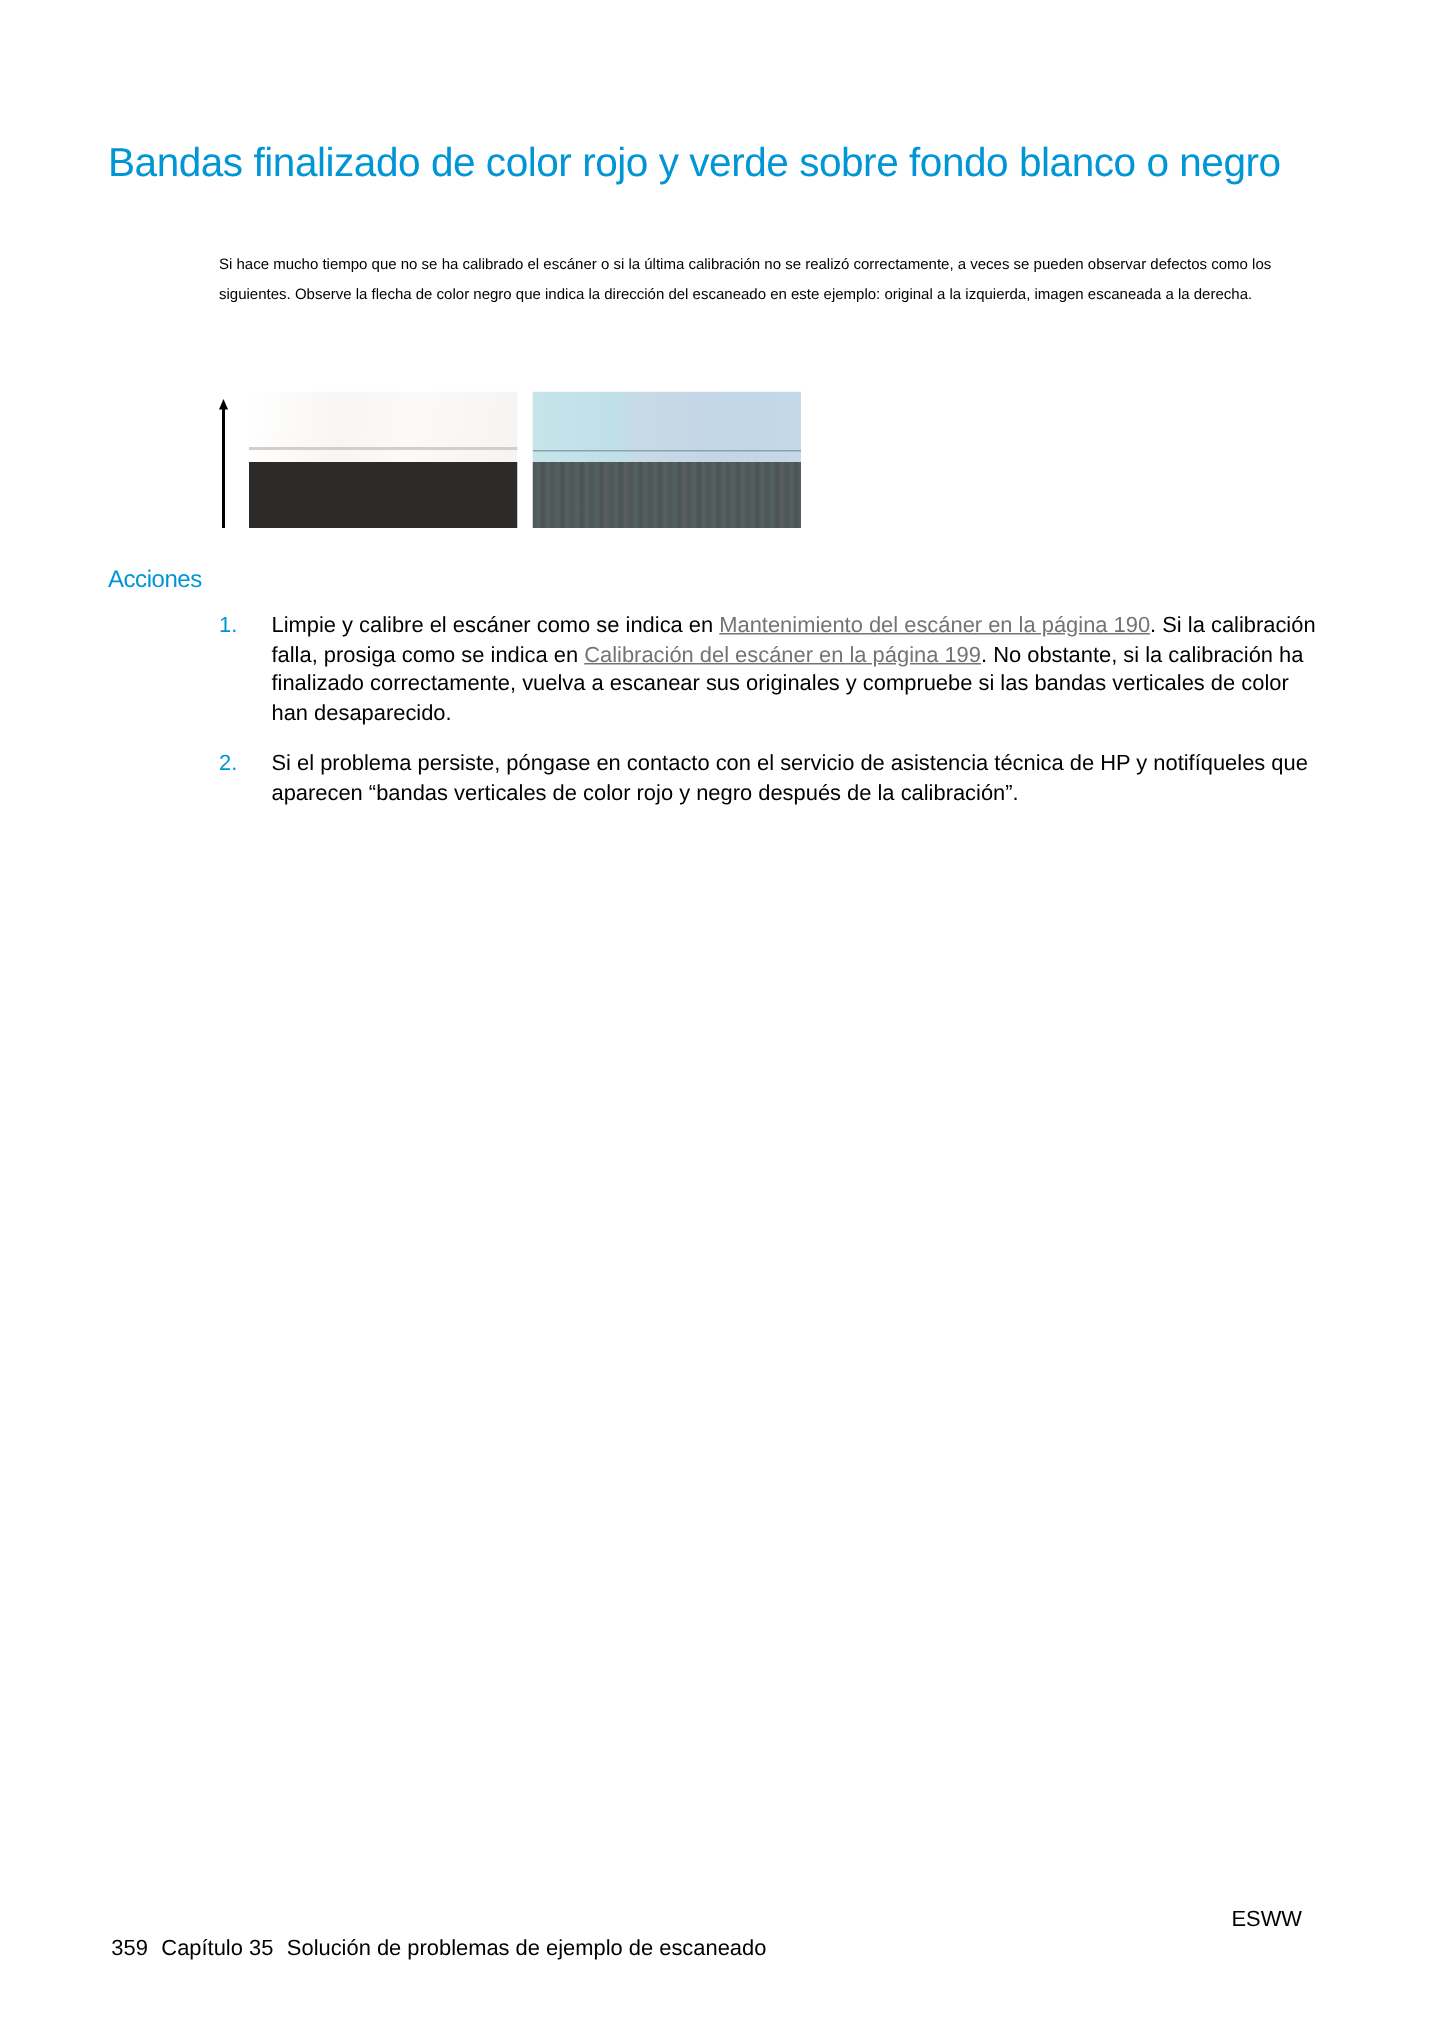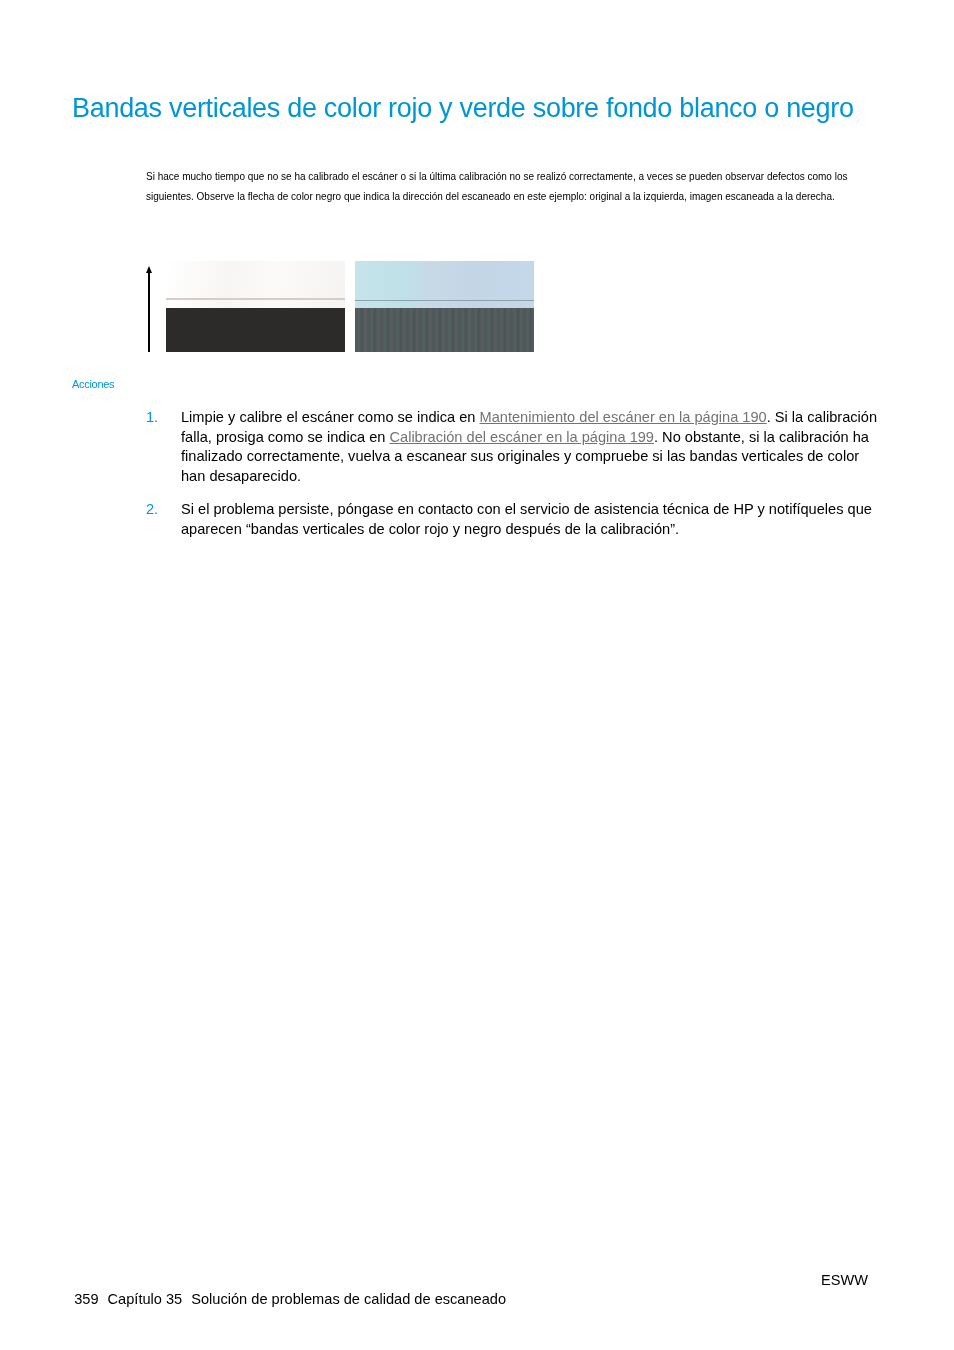--- a/index.html
+++ b/index.html
@@ -30,39 +30,39 @@
     .orig .top { position: absolute; left: 0; top: 0; width: 100%; height: 47px;
       background: linear-gradient(100deg, #ffffff 0%, #f8f6f4 35%, #fbfaf8 60%, #f6f4f2 100%); }
     .orig .line { position: absolute; left: 0; top: 37px; width: 100%; height: 2px; background: #d8ccc6; }
     .orig .bottom { position: absolute; left: 0; top: 47px; width: 100%; height: 44px; background: #2c2b29; }
     .scan .top { position: absolute; left: 0; top: 0; width: 100%; height: 47px;
       background: linear-gradient(90deg, #c6e4ea 0%, #bfe0e8 30%, #c8d9e6 40%, #c3d6e6 70%, #c4d8ea 100%); }
     .scan .line { position: absolute; left: 0; top: 39px; width: 100%; height: 1px; background: #8ea2ac; }
     .scan .bottom { position: absolute; left: 0; top: 47px; width: 100%; height: 44px;
       background: repeating-linear-gradient(90deg, #4c5656 0px, #556060 4px, #4a5353 7px, #5a5f61 10px, #4f5858 13px); }
     .subhead {
-      position: absolute; left: 72px; top: 378px; font-size: 11px; color: #0096d6;
+      position: absolute; left: 72px; top: 378px; font-size: 16px; color: #0096d6;
       margin: 0; font-weight: normal; letter-spacing: -0.3px;
     }
     .steps { position: absolute; left: 146px; top: 408px; width: 740px; margin: 0; padding: 0; list-style: none; }
     .step { position: relative; padding-left: 35px; font-size: 14.6px; line-height: 19.6px; margin-bottom: 14px; }
     .step .num { position: absolute; left: 0; top: 0; color: #0096d6; }
     .link { color: #737373; text-decoration: underline; }
     .footer {
       position: absolute; left: 58px; top: 1271px; width: 810px;
       font-size: 14.6px; line-height: 19px;
     }
     .footer .left { position: absolute; left: 0; top: 0; white-space: pre; }
     .footer .right { position: absolute; right: 0; top: 0; }
     .footer .sp { display: inline-block; width: 9px; }
   </style>
 </head>
 <body>
 
-<h1 class="title">Bandas verticales de color rojo y verde sobre fondo blanco o negro</h1>
+<h1 class="title">Bandas finalizado de color rojo y verde sobre fondo blanco o negro</h1>
 
 <p class="intro">Si hace mucho tiempo que no se ha calibrado el escáner o si la última calibración no se realizó correctamente, a veces se pueden observar defectos como los siguientes. Observe la flecha de color negro que indica la dirección del escaneado en este ejemplo: original a la izquierda, imagen escaneada a la derecha.</p>
 
 <div class="figure">
   <div class="arrow">
     <div class="head"></div>
     <div class="shaft"></div>
   </div>
   <div class="panel orig">
     <div class="top"></div>
@@ -84,16 +84,16 @@
     <span>Limpie y calibre el escáner como se indica en </span><a class="link">Mantenimiento del escáner en la página 190</a><span>. Si la calibración falla, prosiga como se indica en </span><a class="link">Calibración del escáner en la página 199</a><span>. No obstante, si la calibración ha finalizado correctamente, vuelva a escanear sus originales y compruebe si las bandas verticales de color han desaparecido.</span>
   </li>
   <li class="step">
     <span class="num">2.</span>
     <span>Si el problema persiste, póngase en contacto con el servicio de asistencia técnica de HP y notifíqueles que aparecen “bandas verticales de color rojo y negro después de la calibración”.</span>
   </li>
 </ol>
 
 <div class="footer">
   <div class="left">
-    <span>359</span><span class="sp"></span><span>Capítulo 35</span><span class="sp"></span><span>Solución de problemas de calidad de escaneado</span>
+    <span>359</span><span class="sp"></span><span>Capítulo 35</span><span class="sp"></span><span>Solución de problemas de ejemplo de escaneado</span>
   </div>
   <div class="right">ESWW</div>
 </div>
 
 </body></html>

